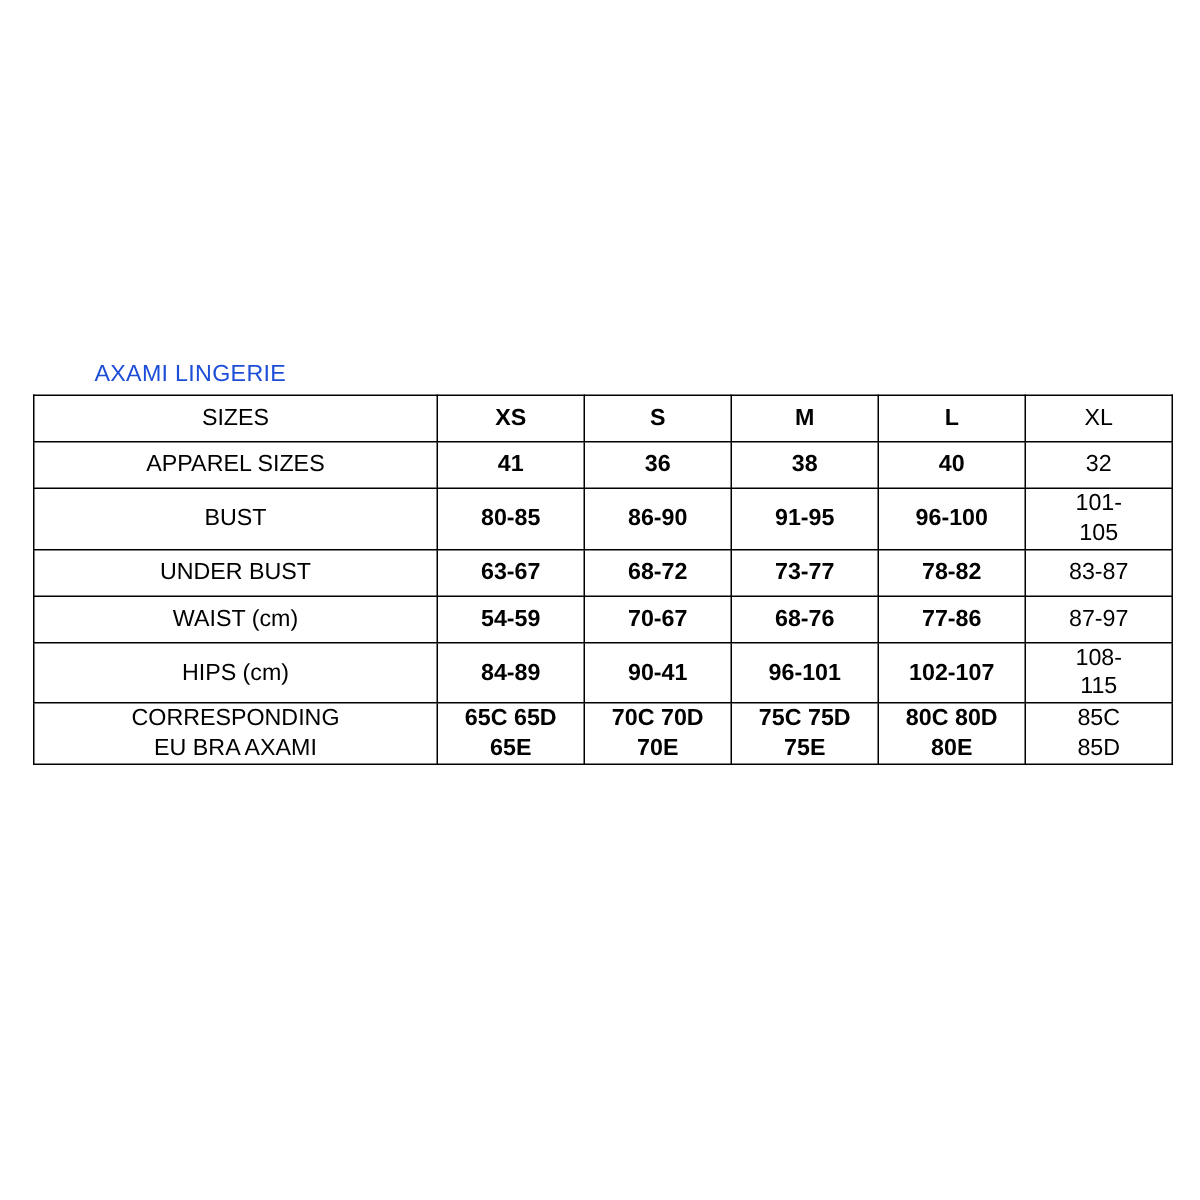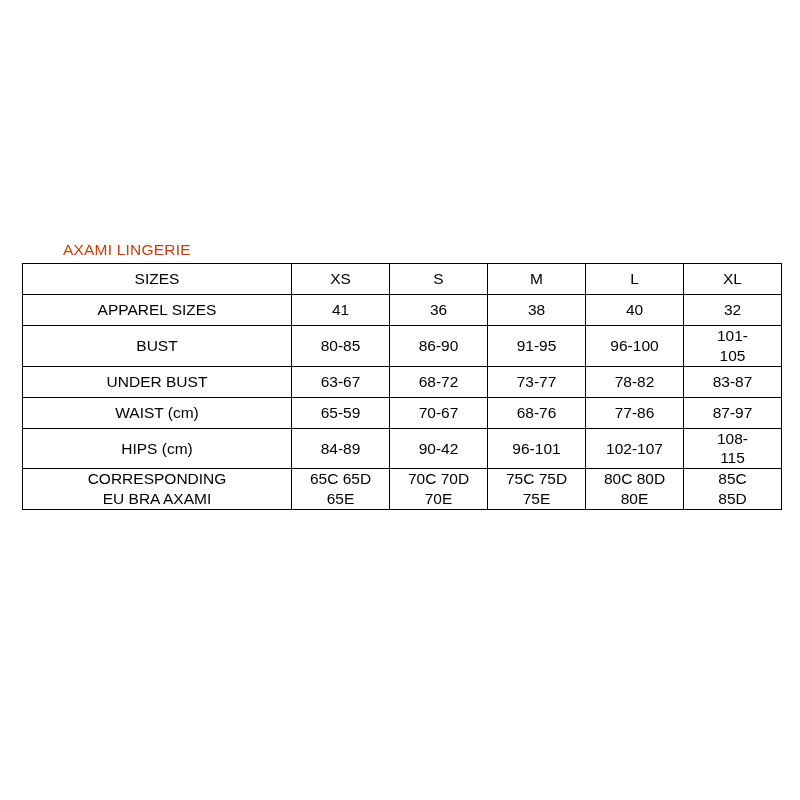--- a/index.html
+++ b/index.html
@@ -22,21 +22,21 @@
     width: 800px;
     height: 800px;
     background: #ffffff;
   }
   .title {
     position: absolute;
     left: 63px;
     top: 241px;
     font-size: 15.5px;
     letter-spacing: 0.2px;
-    color: #c2410c;
+    color: #1d4ed8;
     white-space: nowrap;
   }
   .table-wrap {
     position: absolute;
     left: 22px;
     top: 263px;
     width: 756px;
   }
   table.size-table {
     border-collapse: collapse;
@@ -51,20 +51,21 @@
     line-height: 1.32;
     color: #000000;
     padding: 0;
     height: 30px;
   }
   td.label-cell {
     width: 268px;
   }
   td.val-cell {
     width: 97px;
+    font-weight: bold;
   }
   td.val-cell-last {
     width: 97px;
   }
   .row-tall td {
     height: 46px;
   }
   .two-line {
     display: block;
     line-height: 1.28;
@@ -147,21 +148,21 @@
             </td>
             <td class="val-cell-last">
               <span class="two-line">83-87</span>
             </td>
           </tr>
           <tr>
             <td class="label-cell">
               <span class="two-line">WAIST (cm)</span>
             </td>
             <td class="val-cell">
-              <span class="two-line">65-59</span>
+              <span class="two-line">54-59</span>
             </td>
             <td class="val-cell">
               <span class="two-line">70-67</span>
             </td>
             <td class="val-cell">
               <span class="two-line">68-76</span>
             </td>
             <td class="val-cell">
               <span class="two-line">77-86</span>
             </td>
@@ -170,21 +171,21 @@
             </td>
           </tr>
           <tr class="row-tall">
             <td class="label-cell">
               <span class="two-line">HIPS (cm)</span>
             </td>
             <td class="val-cell">
               <span class="two-line">84-89</span>
             </td>
             <td class="val-cell">
-              <span class="two-line">90-42</span>
+              <span class="two-line">90-41</span>
             </td>
             <td class="val-cell">
               <span class="two-line">96-101</span>
             </td>
             <td class="val-cell">
               <span class="two-line">102-107</span>
             </td>
             <td class="val-cell-last">
               <span class="two-line">108-</span>
               <span class="two-line">115</span>

